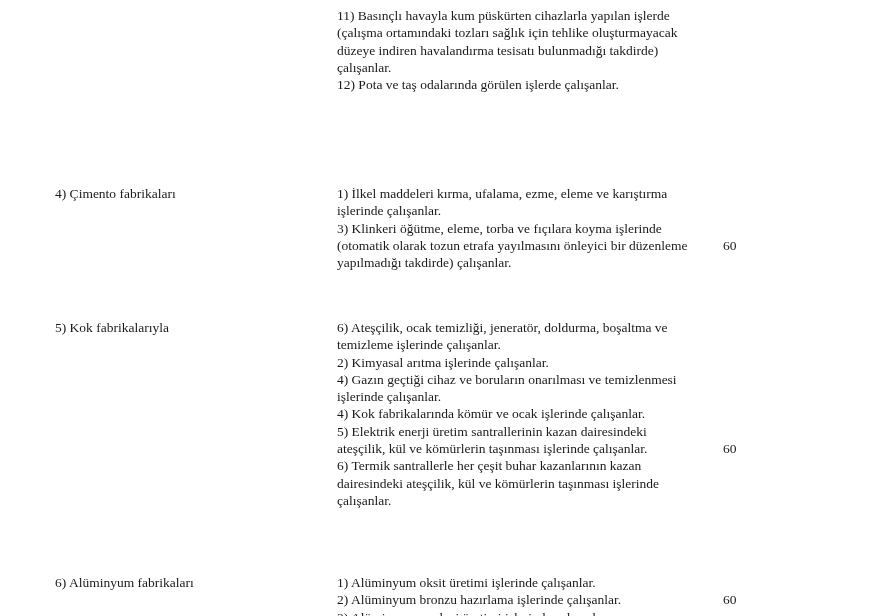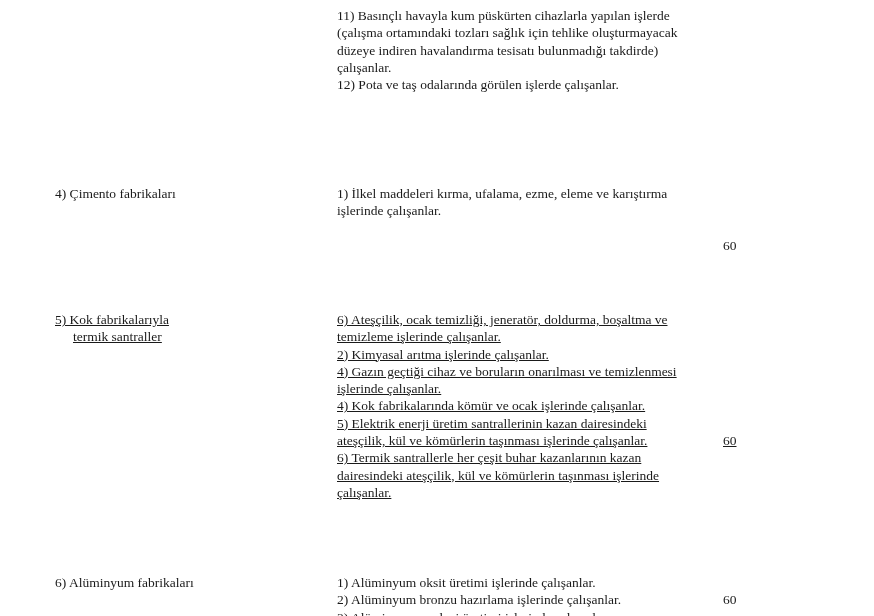--- a/index.html
+++ b/index.html
@@ -39,21 +39,21 @@
   }
   .category-line.indent {
     padding-left: 18px;
   }
   .value.offset-1 { margin-top: 17.3px; }
   .value.offset-3 { margin-top: 51.9px; }
   .value.offset-7 { margin-top: 121.1px; }
   .row-1 { top: 7px; }
   .row-2 { top: 114px; }
   .row-3 { top: 185px; }
-  .row-4 { top: 311px; text-decoration: underline; }
+  .row-4 { top: 319px; }
   .row-5 { top: 574px; }
 </style>
 </head>
 <body>
 
 <div class="page">
 
   <div class="row row-1">
     <div class="col-category"></div>
     <div class="col-items">
@@ -63,30 +63,30 @@
     <div class="col-value"></div>
   </div>
 
 
   <div class="row row-3">
     <div class="col-category">
       <div class="category-line">4) Çimento fabrikaları</div>
     </div>
     <div class="col-items">
       <div class="item">1) İlkel maddeleri kırma, ufalama, ezme, eleme ve karıştırma işlerinde çalışanlar.</div>
+      <div class="item">3) Klinkeri öğütme, eleme, torba ve fıçılara koyma işlerinde (otomatik olarak tozun etrafa yayılmasını önleyici bir düzenleme yapılmadığı takdirde) çalışanlar.</div>
     </div>
     <div class="col-value">
       <div class="value offset-3">60</div>
     </div>
   </div>
 
   <div class="row row-4">
     <div class="col-category">
       <div class="category-line">5) Kok fabrikalarıyla</div>
-      <div class="category-line indent">termik santraller</div>
     </div>
     <div class="col-items">
       <div class="item">6) Ateşçilik, ocak temizliği, jeneratör, doldurma, boşaltma ve temizleme işlerinde çalışanlar.</div>
       <div class="item">2) Kimyasal arıtma işlerinde çalışanlar.</div>
       <div class="item">4) Gazın geçtiği cihaz ve boruların onarılması ve temizlenmesi işlerinde çalışanlar.</div>
       <div class="item">4) Kok fabrikalarında kömür ve ocak işlerinde çalışanlar.</div>
       <div class="item">5) Elektrik enerji üretim santrallerinin kazan dairesindeki ateşçilik, kül ve kömürlerin taşınması işlerinde çalışanlar.</div>
       <div class="item">6) Termik santrallerle her çeşit buhar kazanlarının kazan dairesindeki ateşçilik, kül ve kömürlerin taşınması işlerinde çalışanlar.</div>
     </div>
     <div class="col-value">

